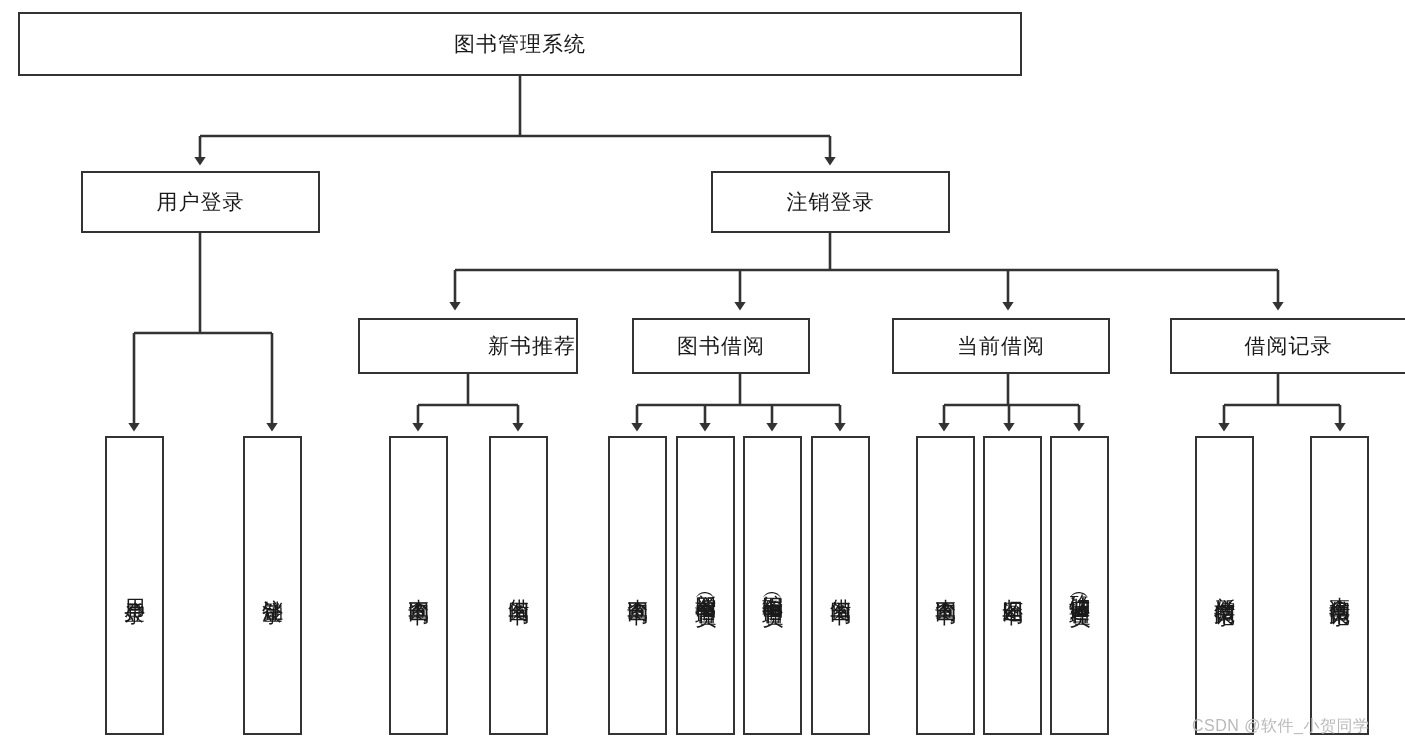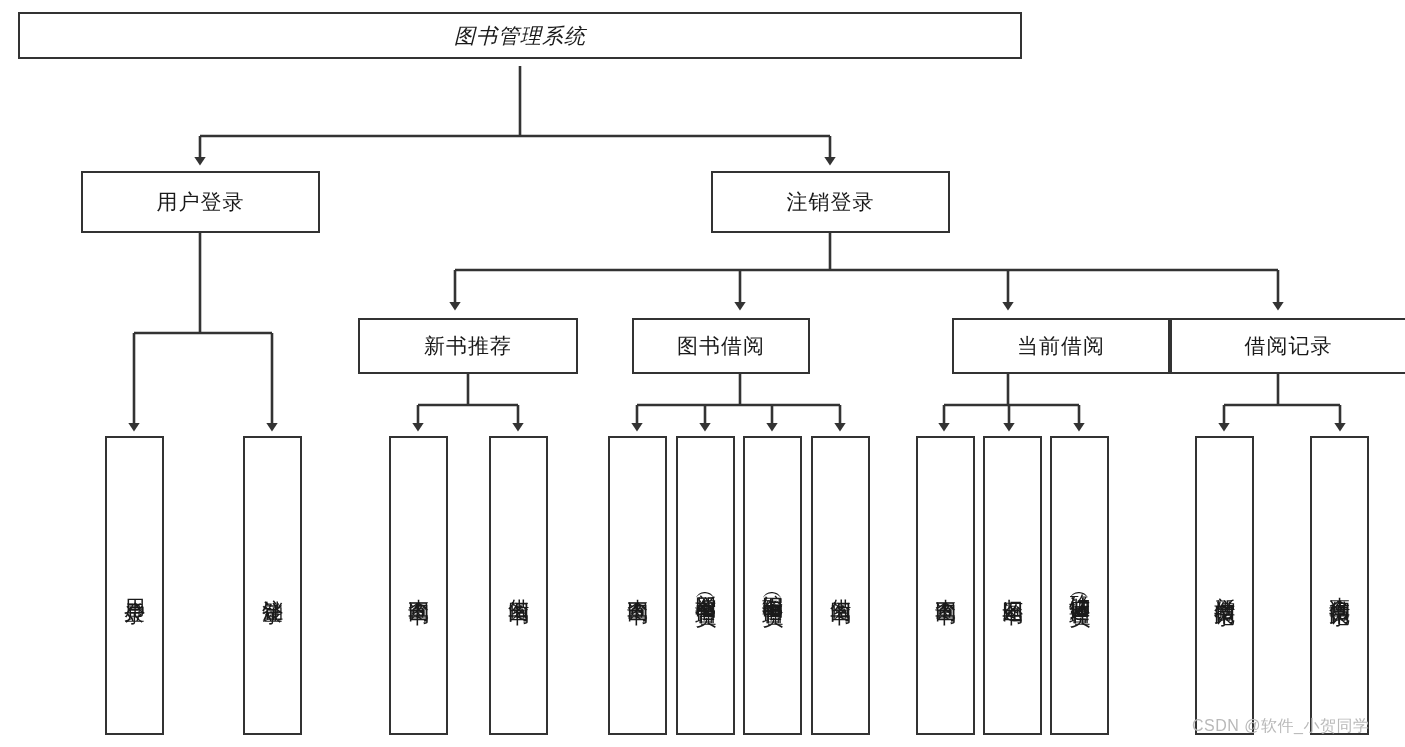--- a/index.html
+++ b/index.html
@@ -113,38 +113,38 @@
       <path d="M1009,405 L1009,424" marker-end="url(#arrow)"></path>
       <path d="M1079,405 L1079,424" marker-end="url(#arrow)"></path>
 
       <path d="M1278,374 L1278,405"></path>
       <path d="M1224,405 L1340,405"></path>
       <path d="M1224,405 L1224,424" marker-end="url(#arrow)"></path>
       <path d="M1340,405 L1340,424" marker-end="url(#arrow)"></path>
     </g>
   </svg>
 
-  <div class="node horiz" style="left:18px; top:12px; width:1004px; height:47px;font-style:italic;">
+  <div class="node horiz" style="left:18px; top:12px; width:1004px; height:64px;">
     <span class="label">图书管理系统</span>
   </div>
 
   <div class="node horiz" style="left:81px; top:171px; width:239px; height:62px;">
     <span class="label">用户登录</span>
   </div>
   <div class="node horiz" style="left:711px; top:171px; width:239px; height:62px;">
     <span class="label">注销登录</span>
   </div>
 
-  <div class="node horiz" style="left:358px; top:318px; width:220px; height:56px;">
+  <div class="node horiz" style="left:358px; top:318px; width:220px; height:56px;justify-content:flex-end;">
     <span class="label">新书推荐</span>
   </div>
   <div class="node horiz" style="left:632px; top:318px; width:178px; height:56px;">
     <span class="label">图书借阅</span>
   </div>
-  <div class="node horiz" style="left:952px; top:318px; width:218px; height:56px;">
+  <div class="node horiz" style="left:892px; top:318px; width:218px; height:56px;">
     <span class="label">当前借阅</span>
   </div>
   <div class="node horiz" style="left:1170px; top:318px; width:237px; height:56px;">
     <span class="label">借阅记录</span>
   </div>
 
   <div class="node vert" style="left:105px; top:436px; width:59px; height:299px;">
     <span class="label">用户登录</span>
   </div>
   <div class="node vert" style="left:243px; top:436px; width:59px; height:299px;">

